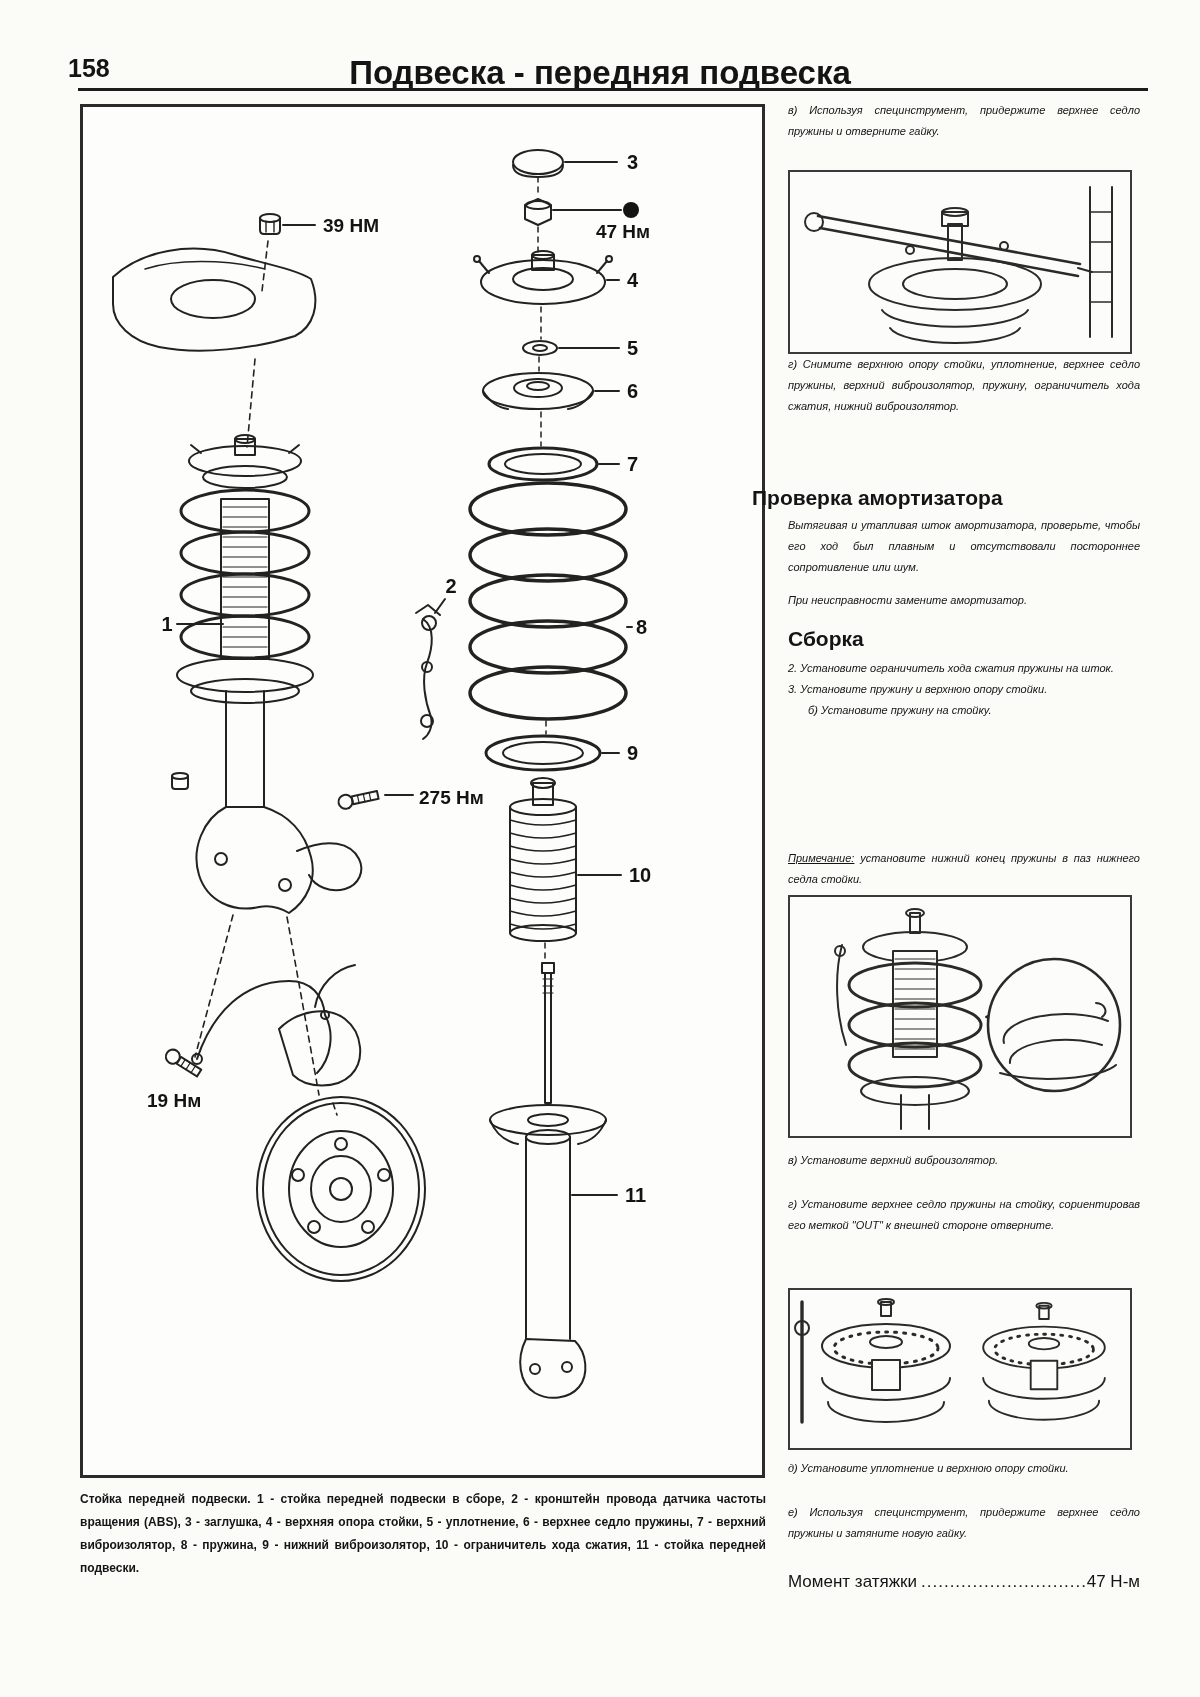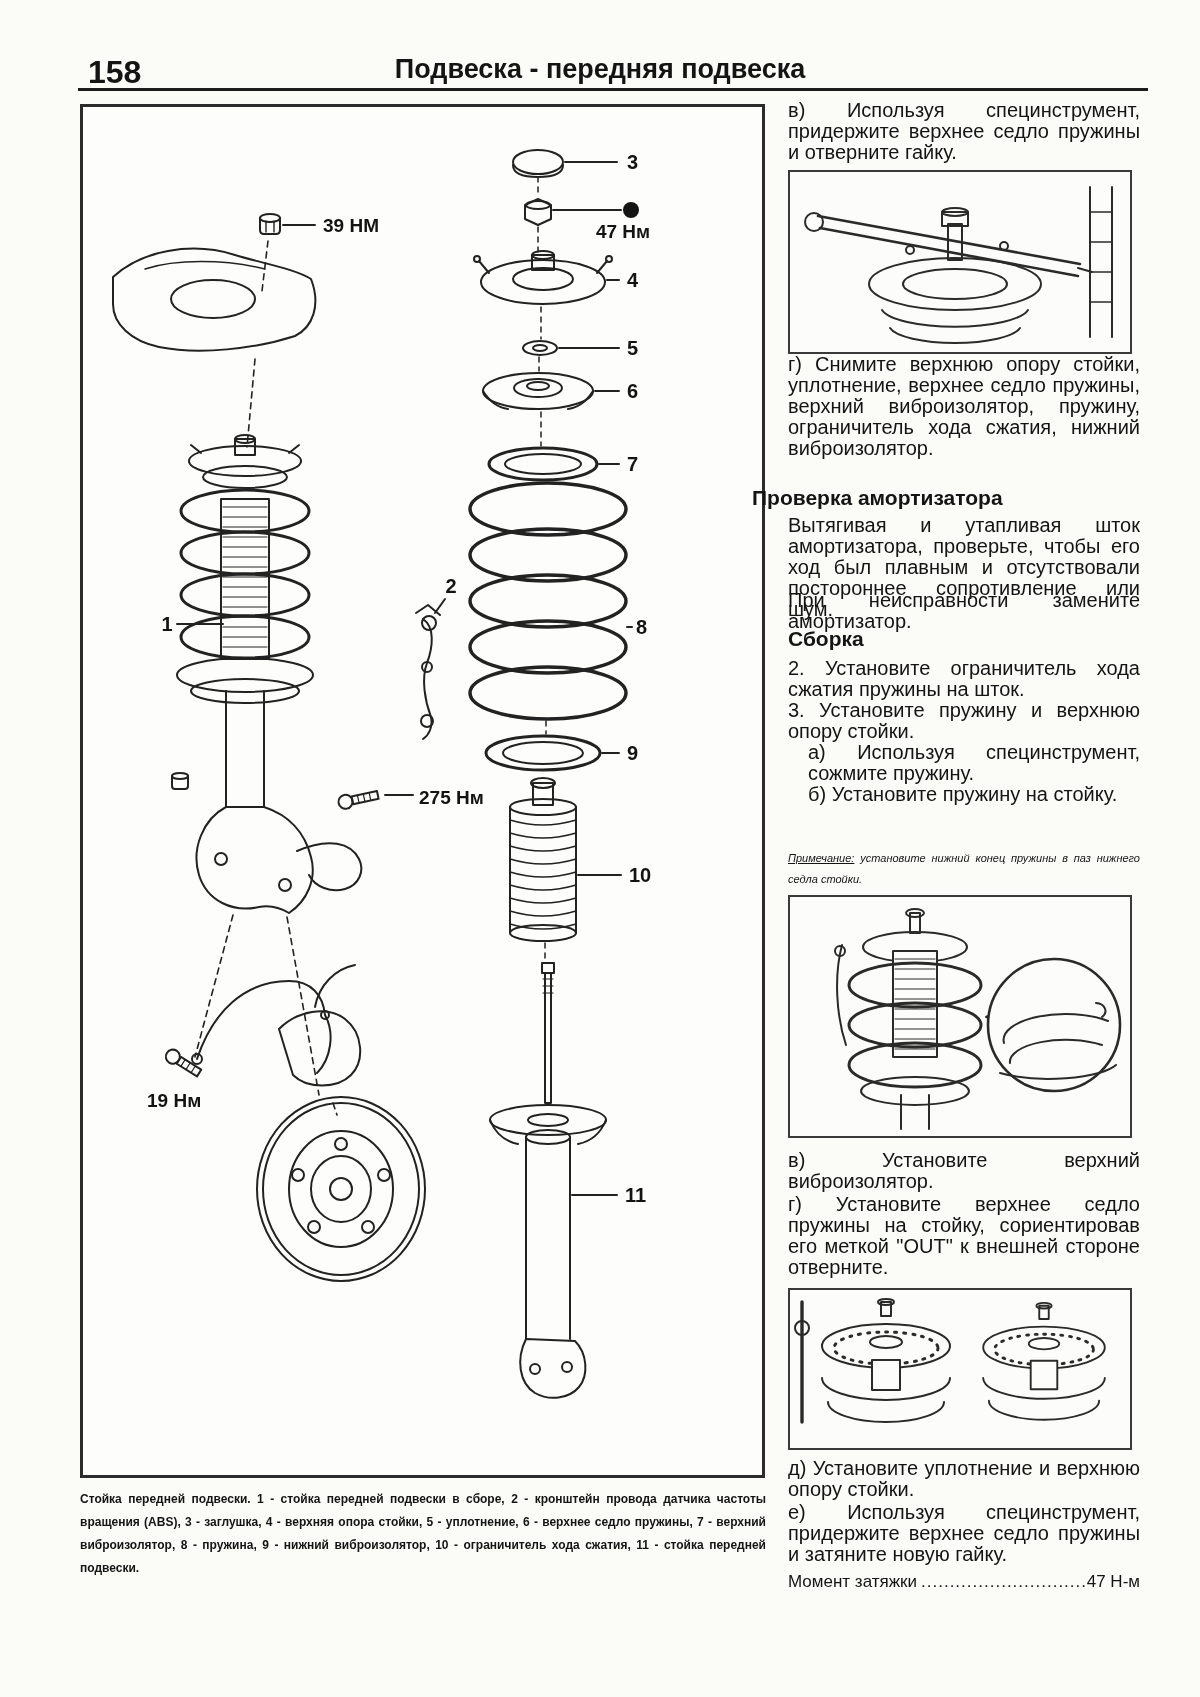--- a/index.html
+++ b/index.html
@@ -6,42 +6,42 @@
   html,body { width:1200px; height:1697px; }
   body {
     position: relative;
     background: #fbfbf8;
     font-family: "Liberation Sans", sans-serif;
     color: #141414;
   }
   .abs { position: absolute; }
 
   
-  .page-num  { left:88px; top:54px; font-size:32px; font-weight:bold; }
-  .page-title{ left:0; top:54px; width:1200px; text-align:center; font-size:27px; font-weight:bold; }
+  .page-num  { left:68px; top:54px; font-size:25px; font-weight:bold; }
+  .page-title{ left:0; top:54px; width:1200px; text-align:center; font-size:33px; font-weight:bold; }
   .header-rule { left:78px; top:88px; width:1070px; height:3px; background:#1c1c1c; }
 
   
   .diagram-box {
     left:80px; top:104px; width:685px; height:1374px;
     border:3px solid #2b2b2b; background:#fdfdfb;
   }
   .diagram-box svg { display:block; width:100%; height:100%; }
   svg { stroke-linecap:round; stroke-linejoin:round; }
   svg text { font-family:"Liberation Sans",sans-serif; font-weight:bold; fill:#131313; stroke:none; font-size:20px; }
   svg text.t { font-size:19px; }
 
   
   .caption {
     left:80px; top:1488px; width:686px;
     font-size:12px; line-height:23px; font-weight:bold; text-align:justify;
   }
 
   
-  .rc { font-size:20px; line-height:21px; text-align:justify; }
+  .rc { font-size:11px; line-height:21px; text-align:justify;font-style:italic; }
   .rc-head { font-size:21px; font-weight:bold; }
   .rc-note { font-size:11px; line-height:21px; font-style:italic; text-align:justify; }
   .rc-note .nlab { text-decoration:underline; }
   .fig {
     border:2px solid #3a3a3a; background:#fcfcfa;
   }
   .fig svg { display:block; width:100%; height:100%; }
   .indent { padding-left:20px; }
   .torque-line {
     display:flex; align-items:baseline; font-size:17px;
@@ -285,21 +285,20 @@
 <div class="abs rc" style="left:788px; top:354px; width:352px;">г) Снимите верхнюю опору стойки, уплотнение, верхнее седло пружины, верхний виброизолятор, пружину, ограничитель хода сжатия, нижний виброизолятор.</div>
 
 <div class="abs rc-head" style="left:752px; top:486px; width:352px;">Проверка амортизатора</div>
 <div class="abs rc" style="left:788px; top:515px; width:352px;">Вытягивая и утапливая шток амортизатора, проверьте, чтобы его ход был плавным и отсутствовали постороннее сопротивление или шум.</div>
 <div class="abs rc" style="left:788px; top:590px; width:352px;">При неисправности замените амортизатор.</div>
 
 <div class="abs rc-head" style="left:788px; top:627px; width:352px;">Сборка</div>
 <div class="abs" style="left:788px; top:658px; width:352px;">
   <p class="rc">2. Установите ограничитель хода сжатия пружины на шток.</p>
   <p class="rc">3. Установите пружину и верхнюю опору стойки.</p>
-  <p class="rc indent">а) Используя специнструмент, сожмите пружину.</p>
   <p class="rc indent">б) Установите пружину на стойку.</p>
 </div>
 <div class="abs rc-note" style="left:788px; top:848px; width:352px;">
   <span class="nlab">Примечание:</span><span> установите нижний конец пружины в паз нижнего седла стойки.</span>
 </div>
 
 <div class="abs fig" style="left:788px; top:895px; width:344px; height:243px;">
   <svg viewBox="0 0 340 239" preserveAspectRatio="none">
     <g stroke="#2a2a2a" fill="none" stroke-width="2">
       <path d="M52,48 C44,78 46,118 56,148"></path>

